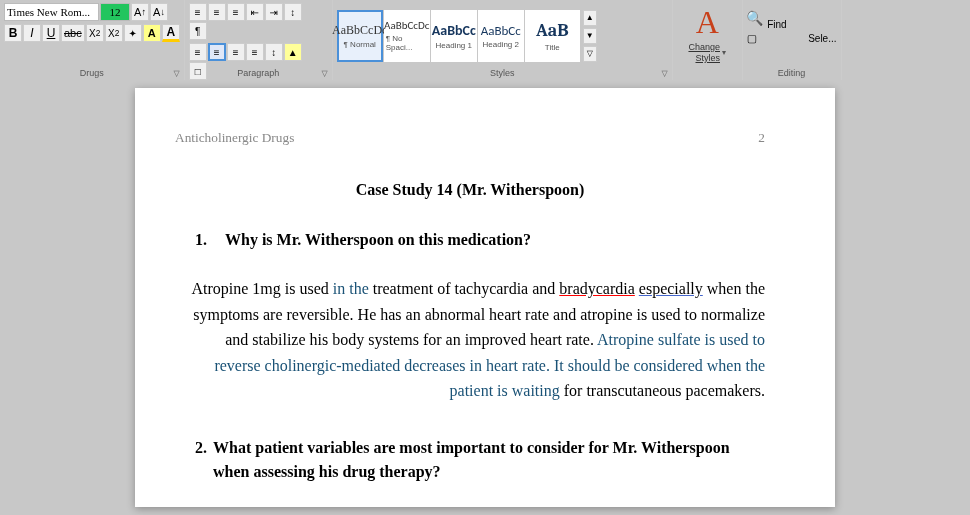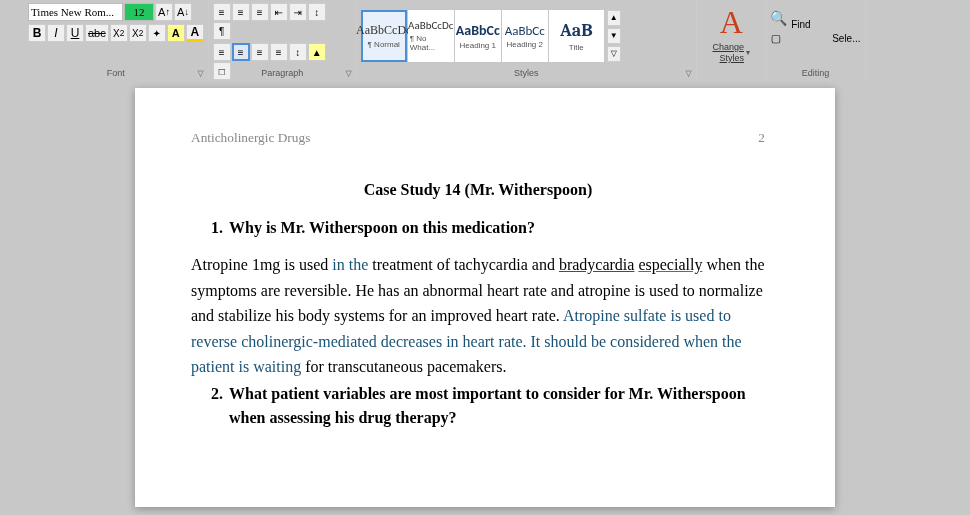--- a/index.html
+++ b/index.html
@@ -24,29 +24,29 @@
     .styles-arrow-col { display: flex; flex-direction: column; justify-content: space-between; height: 52px; margin-left: 2px; }
     .arrow-btn { background: #f0f0f0; border: 1px solid #ccc; width: 14px; height: 16px; display: flex; align-items: center; justify-content: center; font-size: 8px; cursor: pointer; }
 
     
     .change-styles-group { min-width: 70px; padding: 4px 6px; display: flex; flex-direction: column; align-items: center; justify-content: flex-start; padding-top: 6px; }
     .change-styles-icon { font-size: 28px; color: #c8401a; font-family: serif; }
 
     
     .doc-area { background: #c8c8c8; padding: 8px 0; height: calc(515px - 80px); overflow: hidden; display: flex; justify-content: center; }
 
-    .page { background: white; width: 700px; min-height: 380px; box-shadow: 0 2px 8px rgba(0,0,0,0.3); padding: 40px 70px 40px 56px; position: relative; font-family: 'Times New Roman', Times, serif; font-size: 12pt; line-height: 1.5; }
+    .page { background: white; width: 700px; min-height: 380px; box-shadow: 0 2px 8px rgba(0,0,0,0.3); padding: 40px 70px 40px 40px; position: relative; font-family: 'Times New Roman', Times, serif; font-size: 12pt; line-height: 1.5; }
 
     .page-header { display: flex; justify-content: space-between; color: #888; font-size: 10pt; margin-bottom: 30px; }
 
     .doc-title { text-align: center; font-weight: bold; font-size: 12pt; margin-bottom: 14px; margin-top: 7px; }
 
     .question { font-weight: bold; font-size: 12pt; margin-bottom: 12px; margin-left: 20px; }
 
-    .body-text { font-size: 12pt; line-height: 1.6; margin-bottom: 2px; text-align: left; }
+    .body-text { font-size: 12pt; line-height: 1.6; margin-bottom: 32px; text-align: right; }
 
     .underline-red { text-decoration: underline; text-decoration-color: red; color: inherit; }
     .underline-blue { text-decoration: underline; text-decoration-color: #4466cc; color: inherit; }
     .colored-text { color: #1a5276; }
 
     
     .ribbon-main { display: flex; flex-direction: column; }
     .ribbon-content { display: flex; align-items: stretch; height: 80px; }
 
     .font-row { display: flex; align-items: center; gap: 1px; }
@@ -61,39 +61,39 @@
     .group-col { display: flex; flex-direction: column; padding: 3px 4px 14px 4px; border-right: 1px solid #ccc; position: relative; }
     .group-label { position: absolute; bottom: 2px; left: 0; right: 0; text-align: center; font-family: Arial, sans-serif; font-size: 9px; color: #555; }
     .group-expand { position: absolute; bottom: 2px; right: 4px; font-size: 8px; color: #666; cursor: pointer; }
   </style>
 </head>
 <body>
 
 <div class="ribbon-main">
   <div class="ribbon-content">
 
-    <div class="group-col" style="min-width:138px;margin-left:24px;">
+    <div class="group-col" style="min-width:138px;">
       <div class="font-row">
         <div class="font-name-box" style="width:95px;">Times New Rom...</div>
         <div class="font-size-box">12</div>
         <div class="rb-btn" style="font-size:11px;">A<sup>↑</sup></div>
         <div class="rb-btn" style="font-size:11px;">A<sup>↓</sup></div>
       </div>
       <div class="font-row2" style="margin-top:3px;">
         <div class="rb-btn btn-bold">B</div>
         <div class="rb-btn btn-italic">I</div>
         <div class="rb-btn btn-underline">U</div>
         <div class="rb-btn btn-strike">abc</div>
         <div class="rb-btn" style="font-size:10px;">X<sub>2</sub></div>
         <div class="rb-btn" style="font-size:10px;">X<sup>2</sup></div>
         <div class="rb-btn" style="font-size:10px;">✦</div>
         <div class="rb-btn color-a-highlight">A</div>
         <div class="rb-btn color-a">A</div>
       </div>
-      <span class="group-label">Font</span>
+      <span class="group-label">Drugs</span>
       <span class="group-expand">▽</span>
     </div>
 
     <div class="group-col" style="min-width:148px;">
       <div class="para-btns">
         <div class="rb-btn">≡</div>
         <div class="rb-btn">≡</div>
         <div class="rb-btn">≡</div>
         <div class="rb-btn">⇤</div>
         <div class="rb-btn">⇥</div>
@@ -116,21 +116,21 @@
     <div class="group-col" style="min-width:340px; flex-direction:row; padding-bottom:14px;">
       <div class="styles-row">
 
         <div class="style-btn active">
           <span class="style-normal-text">AaBbCcDc</span>
           <span class="style-btn-label">¶ Normal</span>
         </div>
 
         <div class="style-btn">
           <span class="style-nospace-text">AaBbCcDc</span>
-          <span class="style-btn-label">¶ No What...</span>
+          <span class="style-btn-label">¶ No Spaci...</span>
         </div>
 
         <div class="style-btn">
           <span class="style-h1-text">AaBbCc</span>
           <span class="style-btn-label">Heading 1</span>
         </div>
 
         <div class="style-btn">
           <span class="style-h2-text">AaBbCc</span>
           <span class="style-btn-label">Heading 2</span>
@@ -181,21 +181,21 @@
   <div class="page">
     <div class="page-header">
       <span>Anticholinergic Drugs</span>
       <span>2</span>
     </div>
 
     <div class="doc-title">Case Study 14 (Mr. Witherspoon)</div>
 
     <div style="display:flex;align-items:baseline;margin-bottom:12px;">
       <span style="font-weight:bold;margin-right:6px;margin-left:20px;">1.</span>
-      <span class="question" style="margin:0;font-weight:bold;">Why is Mr. Witherspoon on this medication?</span>
+      <span class="question" style="margin:12px;font-weight:bold;">Why is Mr. Witherspoon on this medication?</span>
     </div>
 
     <div class="body-text">
       <span>Atropine 1mg is used </span><span class="colored-text">in the</span><span> treatment of tachycardia and </span><span class="underline-red">bradycardia</span><span> </span><span class="underline-blue">especially</span><span> when the symptoms are reversible. He has an abnormal heart rate and atropine is used to normalize and stabilize his body systems for an improved heart rate. </span><span class="colored-text">Atropine sulfate is used to reverse cholinergic-mediated decreases in heart rate. It should be considered when the patient is waiting</span><span> for transcutaneous pacemakers.</span>
     </div>
 
     <div style="display:flex;margin-left:20px;">
       <span style="font-weight:bold;margin-right:6px;">2.</span>
       <span style="font-weight:bold;">What patient variables are most important to consider for Mr. Witherspoon when assessing his drug therapy?</span>
     </div>

